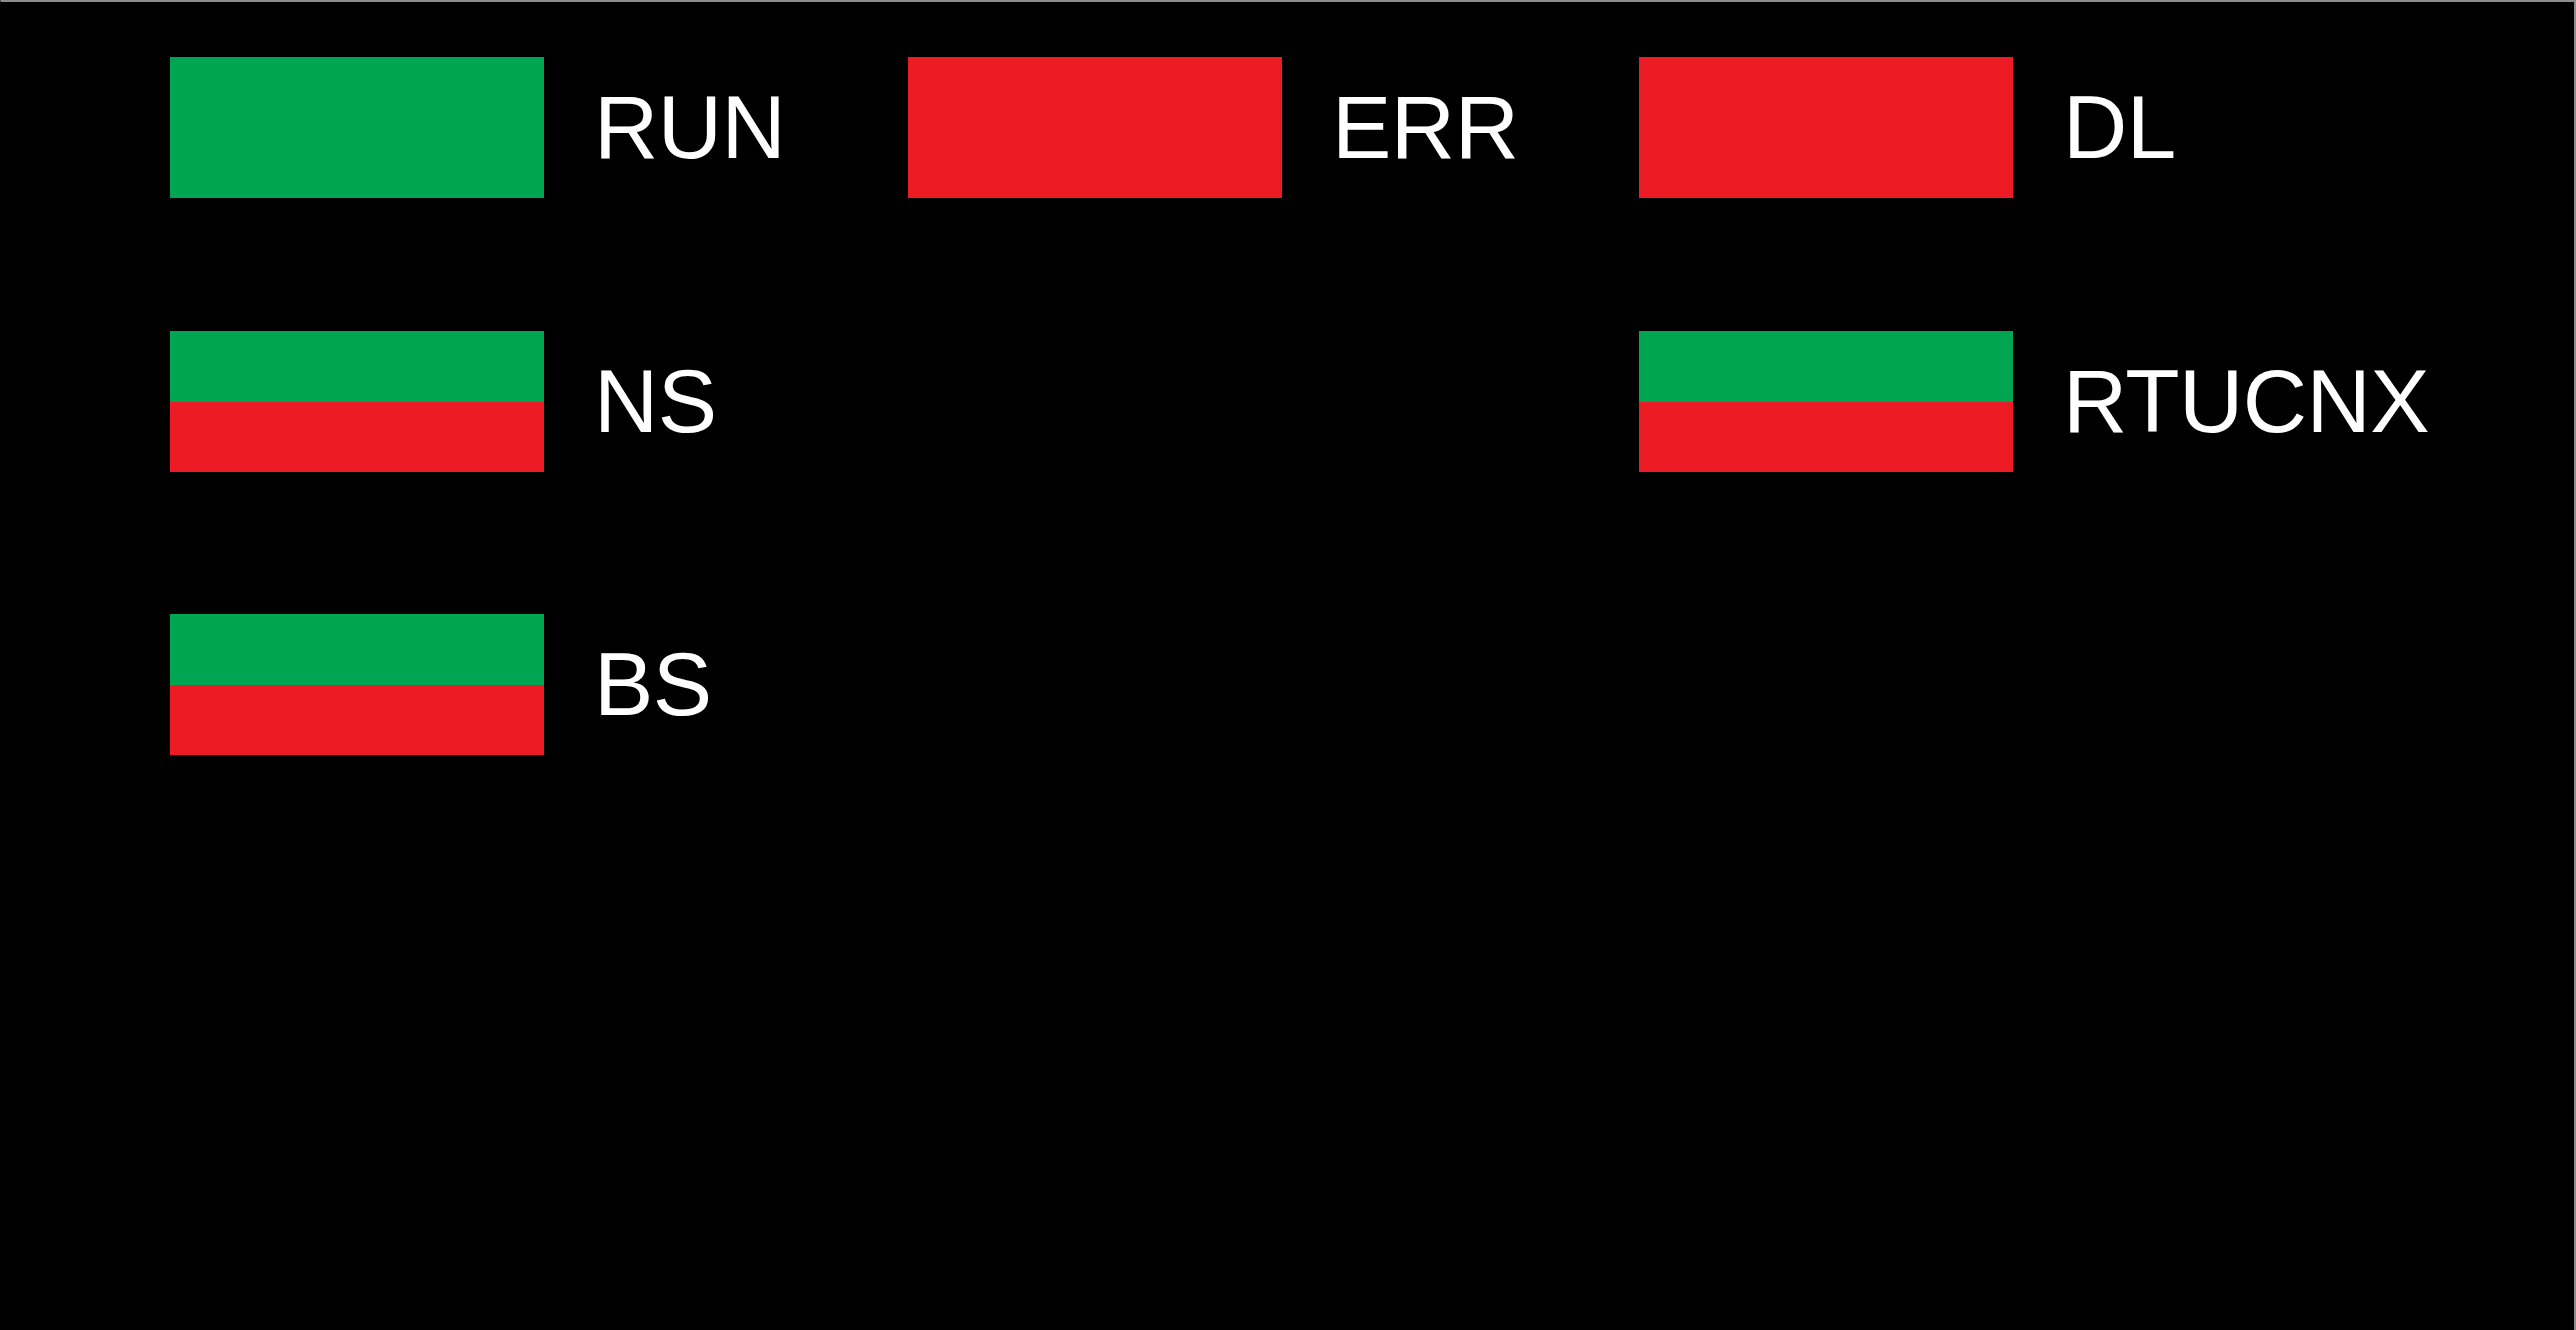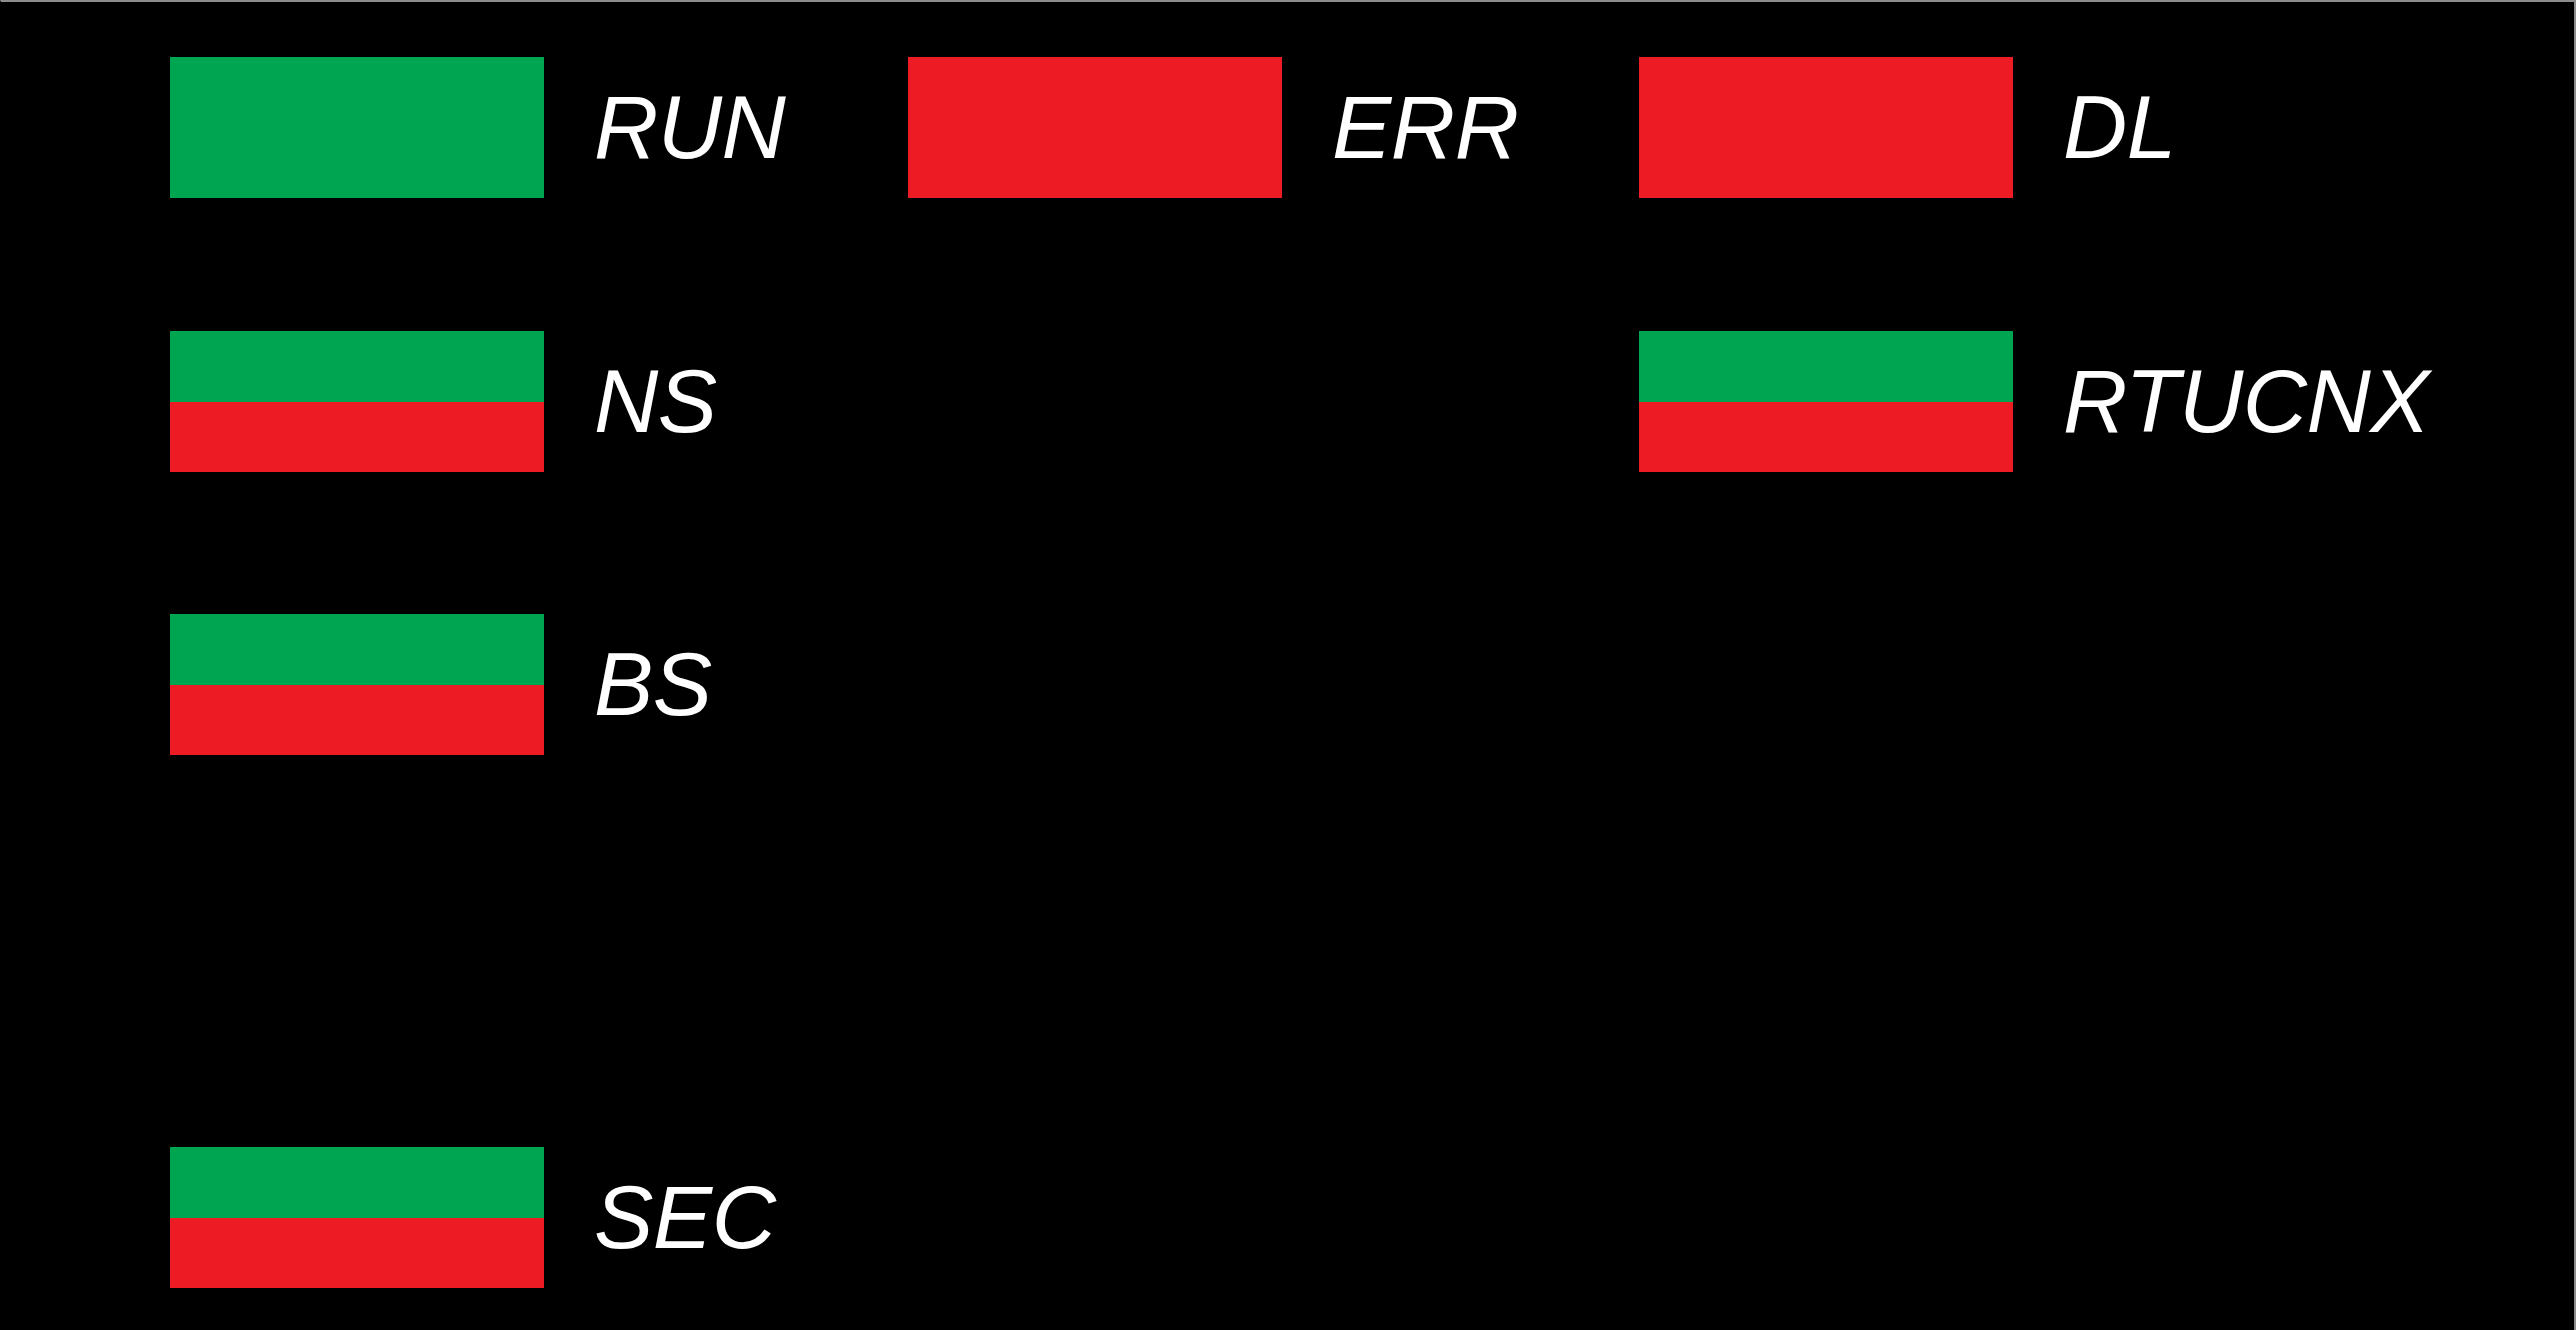--- a/index.html
+++ b/index.html
@@ -25,21 +25,20 @@
     border-right: 2.8px solid #8d8d8d;
     border-left: 0.9px solid #000000;
     border-bottom: 0.9px solid #000000;
   }
 
   .led-row {
     position: absolute;
     left: 0;
     width: 2576px;
     height: 141px;
-    font-style: italic;
   }
 
   .led-cell {
     position: absolute;
     top: 0;
     height: 141px;
     display: block;
   }
 
   .led-swatch {
@@ -148,26 +147,15 @@
       <div class="led-swatch">
         <span class="led-half" style="background:#00a551"></span>
         <span class="led-half" style="background:#ed1c24"></span>
       </div>
       <div class="led-label">BS</div>
     </div>
 
   </div>
 
 
-  <div class="led-row row-5">
-
-    <div class="led-cell col-1">
-      <div class="led-swatch">
-        <span class="led-half" style="background:#00a551"></span>
-        <span class="led-half" style="background:#ed1c24"></span>
-      </div>
-      <div class="led-label">SEC</div>
-    </div>
-
-  </div>
 
 </div>
 
 
 </body></html>

